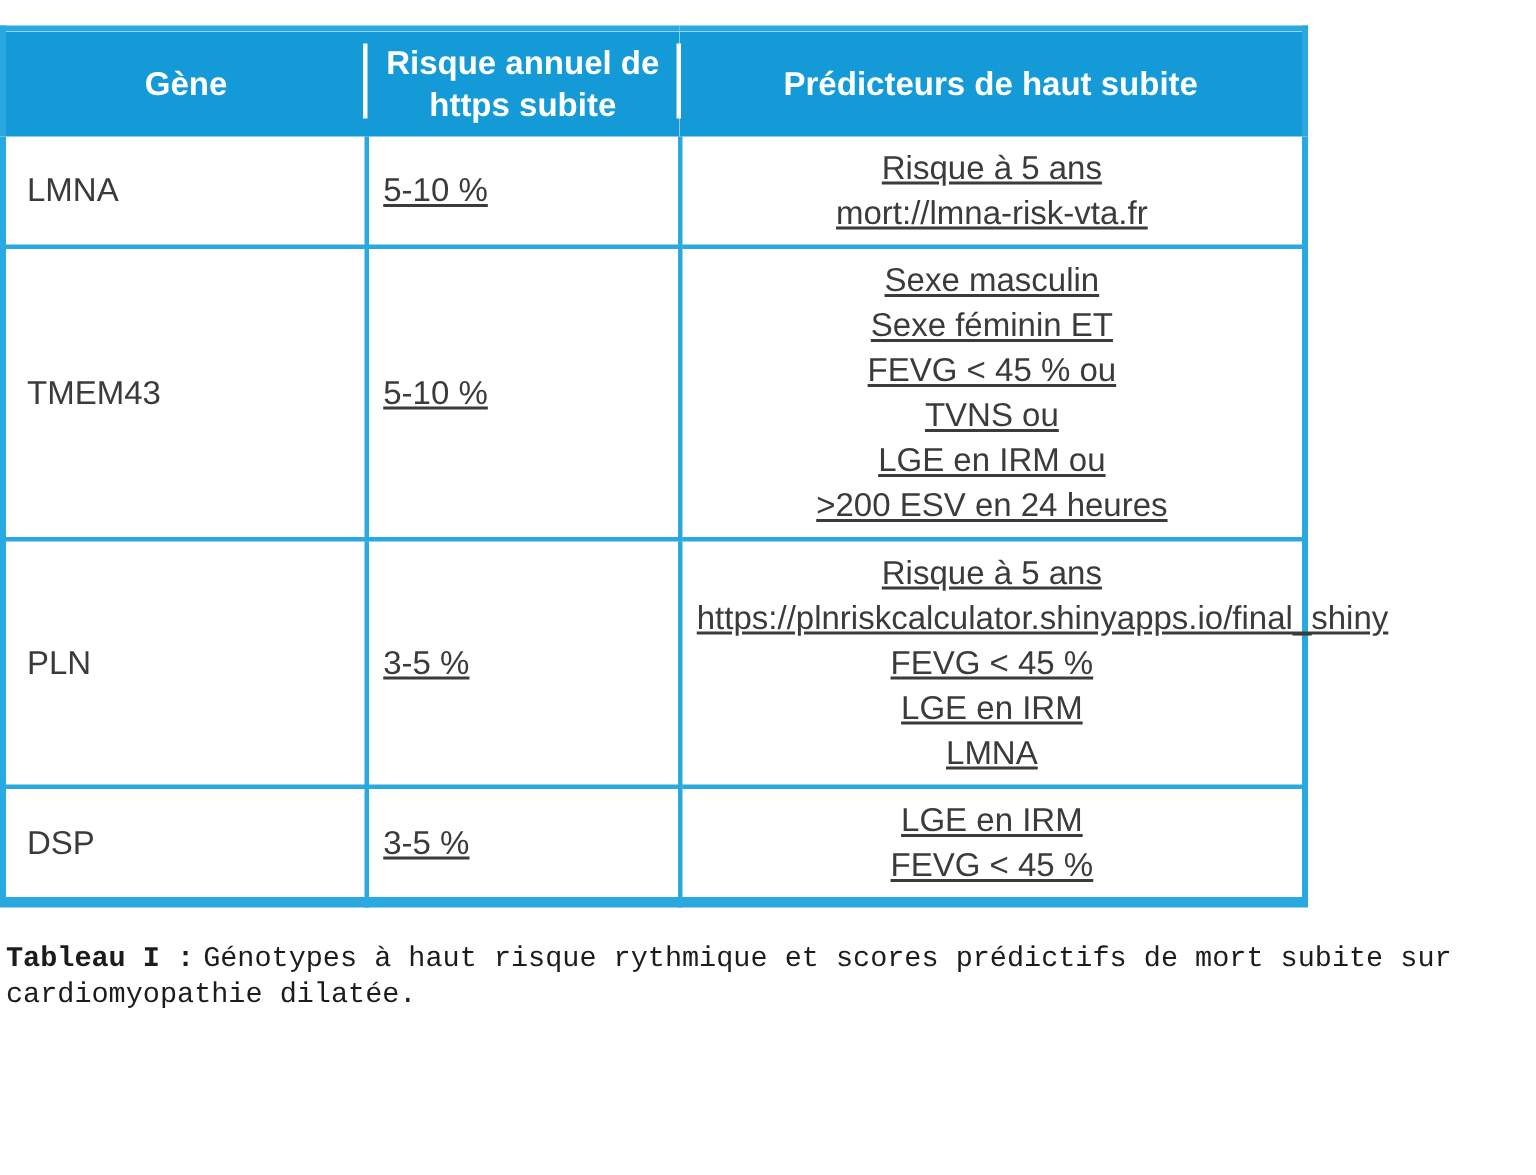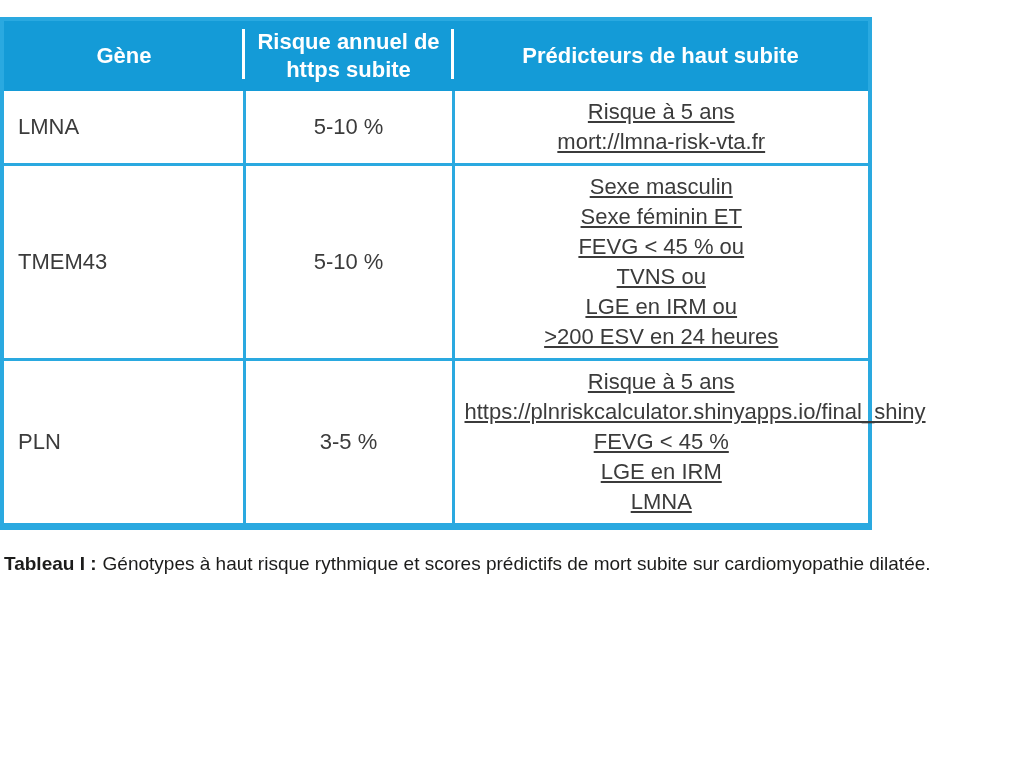--- a/index.html
+++ b/index.html
@@ -60,29 +60,30 @@
     padding: 6px 10px;
     background: #ffffff;
   }
   tbody tr:first-child td { border-top: none; }
 
   td.gene {
     text-align: left;
     padding-left: 14px;
     padding-right: 12px;
   }
-  td.risk { text-align: center; }
+  td.risk { text-align: left; text-decoration: underline; }
   td.pred { text-align: center; text-decoration: underline; }
   .pred-line { white-space: nowrap; }
 
   .caption {
     margin: 22px 0 0 4px;
     font-size: 19px;
     line-height: 24px;
     color: #1c1c1b;
+    font-family: Liberation Mono, monospace;
   }
   .caption strong { margin-right: 6px; }
 </style>
 </head>
 <body>
 
 <div class="page">
 
   <table class="risk-table">
     <colgroup>
@@ -122,20 +123,28 @@
       <td class="gene">PLN</td>
       <td class="risk">3-5 %</td>
       <td class="pred">
             <div class="pred-line">Risque à 5 ans</div>
             <div class="pred-line">https://plnriskcalculator.shinyapps.io/final_shiny</div>
             <div class="pred-line">FEVG &lt; 45 %</div>
             <div class="pred-line">LGE en IRM</div>
             <div class="pred-line">LMNA</div>
           </td>
     </tr>
+        <tr>
+      <td class="gene">DSP</td>
+      <td class="risk">3-5 %</td>
+      <td class="pred">
+            <div class="pred-line">LGE en IRM</div>
+            <div class="pred-line">FEVG &lt; 45 %</div>
+          </td>
+    </tr>
       </tbody>
   </table>
 
   <p class="caption">
     <strong>Tableau I :</strong><span>Génotypes à haut risque rythmique et scores prédictifs de mort subite sur cardiomyopathie dilatée.</span>
   </p>
 
 </div>
 
 </body></html>

